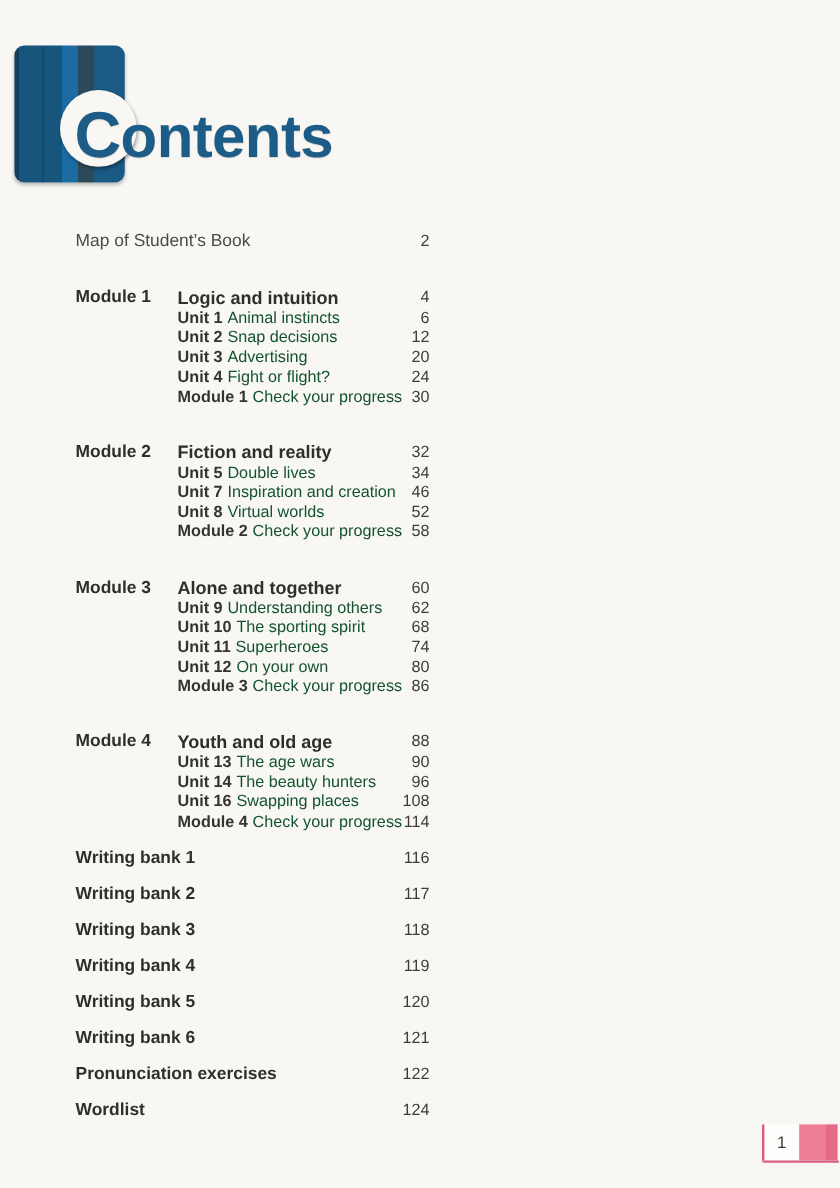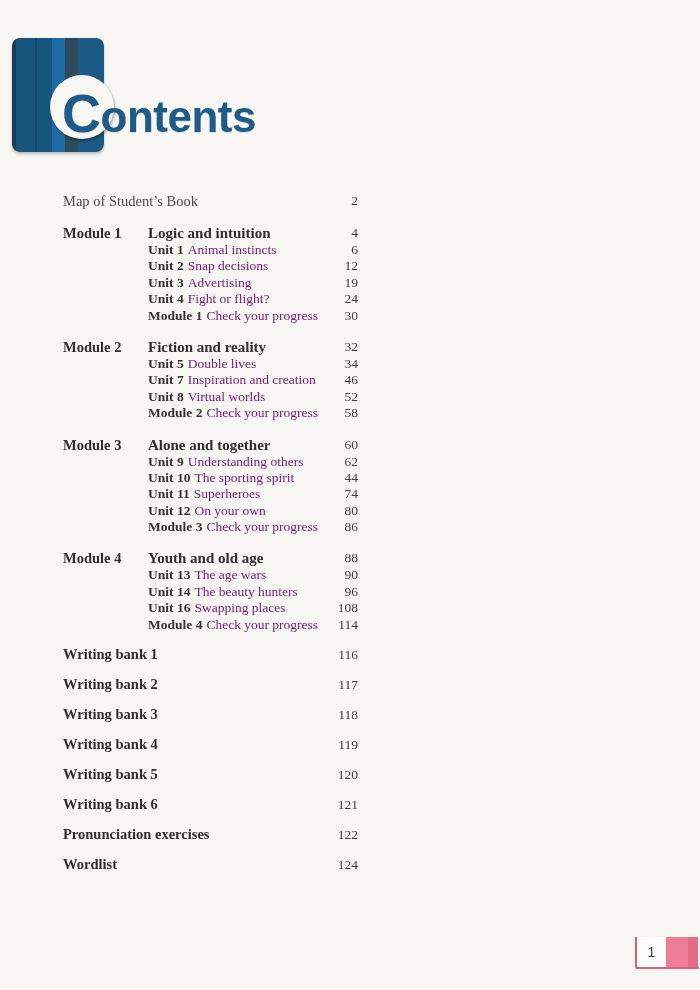--- a/index.html
+++ b/index.html
@@ -30,35 +30,35 @@
     border-radius:50%; background:#f8f7f4;
     box-shadow:1px 2px 3px rgba(0,0,0,0.35);
   }
   .page-title {
     position:absolute; left:62px; top:86px;
     display:flex; align-items:baseline;
     color:#1d5c86; font-weight:bold; letter-spacing:-0.5px;
     text-shadow:0 1px 1px rgba(0,0,0,0.12);
   }
   .page-title .big-c { font-size:54px; line-height:54px; }
-  .page-title .rest  { font-size:44px; line-height:54px; }
+  .page-title .rest  { font-size:50px; line-height:54px; }
 
   
   .toc { position:absolute; left:63px; top:193px; width:295px; color:#3e3d3a; }
-  .row { display:flex; align-items:flex-start;font-family:Liberation Serif, serif; }
+  .row { display:flex; align-items:flex-start; }
   .pg  { margin-left:auto; font-size:13.5px; font-weight:normal; color:#3e3d3a; white-space:nowrap; }
 
   .front-row { height:17px; font-size:14.5px; color:#4b4a47; }
 
-  .module { margin-top:15px; }
+  .module { margin-top:30px; }
   .mod-head { height:17px; font-size:15px; font-weight:bold; color:#2f2e2b; }
   .mod-head .col-label { width:85px; flex:0 0 85px; font-size:14.5px; }
   .unit-row { height:16.4px; padding-left:85px; font-size:13.5px; }
   .unit-row .u-label { font-weight:bold; color:#34332f; margin-right:4px; white-space:nowrap; }
-  .unit-row .u-title { color:#701a75; }
+  .unit-row .u-title { color:#14532d; }
 
   .back-row { margin-top:13px; height:17px; font-size:14.5px; font-weight:bold; color:#2f2e2b;align-items:center; }
 
   
   .footer-tab { position:absolute; left:635px; top:937px; display:flex; }
   .num-box {
     width:31px; height:30px; background:#fdfdfb;
     border-left:2px solid #d85f80;
     display:flex; align-items:center; justify-content:center;
     font-size:14px; color:#3a3a38;
@@ -107,21 +107,21 @@
 
   <div class="row unit-row">
     <span class="u-label">Unit 2</span>
     <span class="u-title">Snap decisions</span>
     <span class="pg">12</span>
   </div>
 
   <div class="row unit-row">
     <span class="u-label">Unit 3</span>
     <span class="u-title">Advertising</span>
-    <span class="pg">19</span>
+    <span class="pg">20</span>
   </div>
 
   <div class="row unit-row">
     <span class="u-label">Unit 4</span>
     <span class="u-title">Fight or flight?</span>
     <span class="pg">24</span>
   </div>
 
   <div class="row unit-row">
     <span class="u-label">Module 1</span>
@@ -174,21 +174,21 @@
     <div>
   <div class="row unit-row">
     <span class="u-label">Unit 9</span>
     <span class="u-title">Understanding others</span>
     <span class="pg">62</span>
   </div>
 
   <div class="row unit-row">
     <span class="u-label">Unit 10</span>
     <span class="u-title">The sporting spirit</span>
-    <span class="pg">44</span>
+    <span class="pg">68</span>
   </div>
 
   <div class="row unit-row">
     <span class="u-label">Unit 11</span>
     <span class="u-title">Superheroes</span>
     <span class="pg">74</span>
   </div>
 
   <div class="row unit-row">
     <span class="u-label">Unit 12</span>

